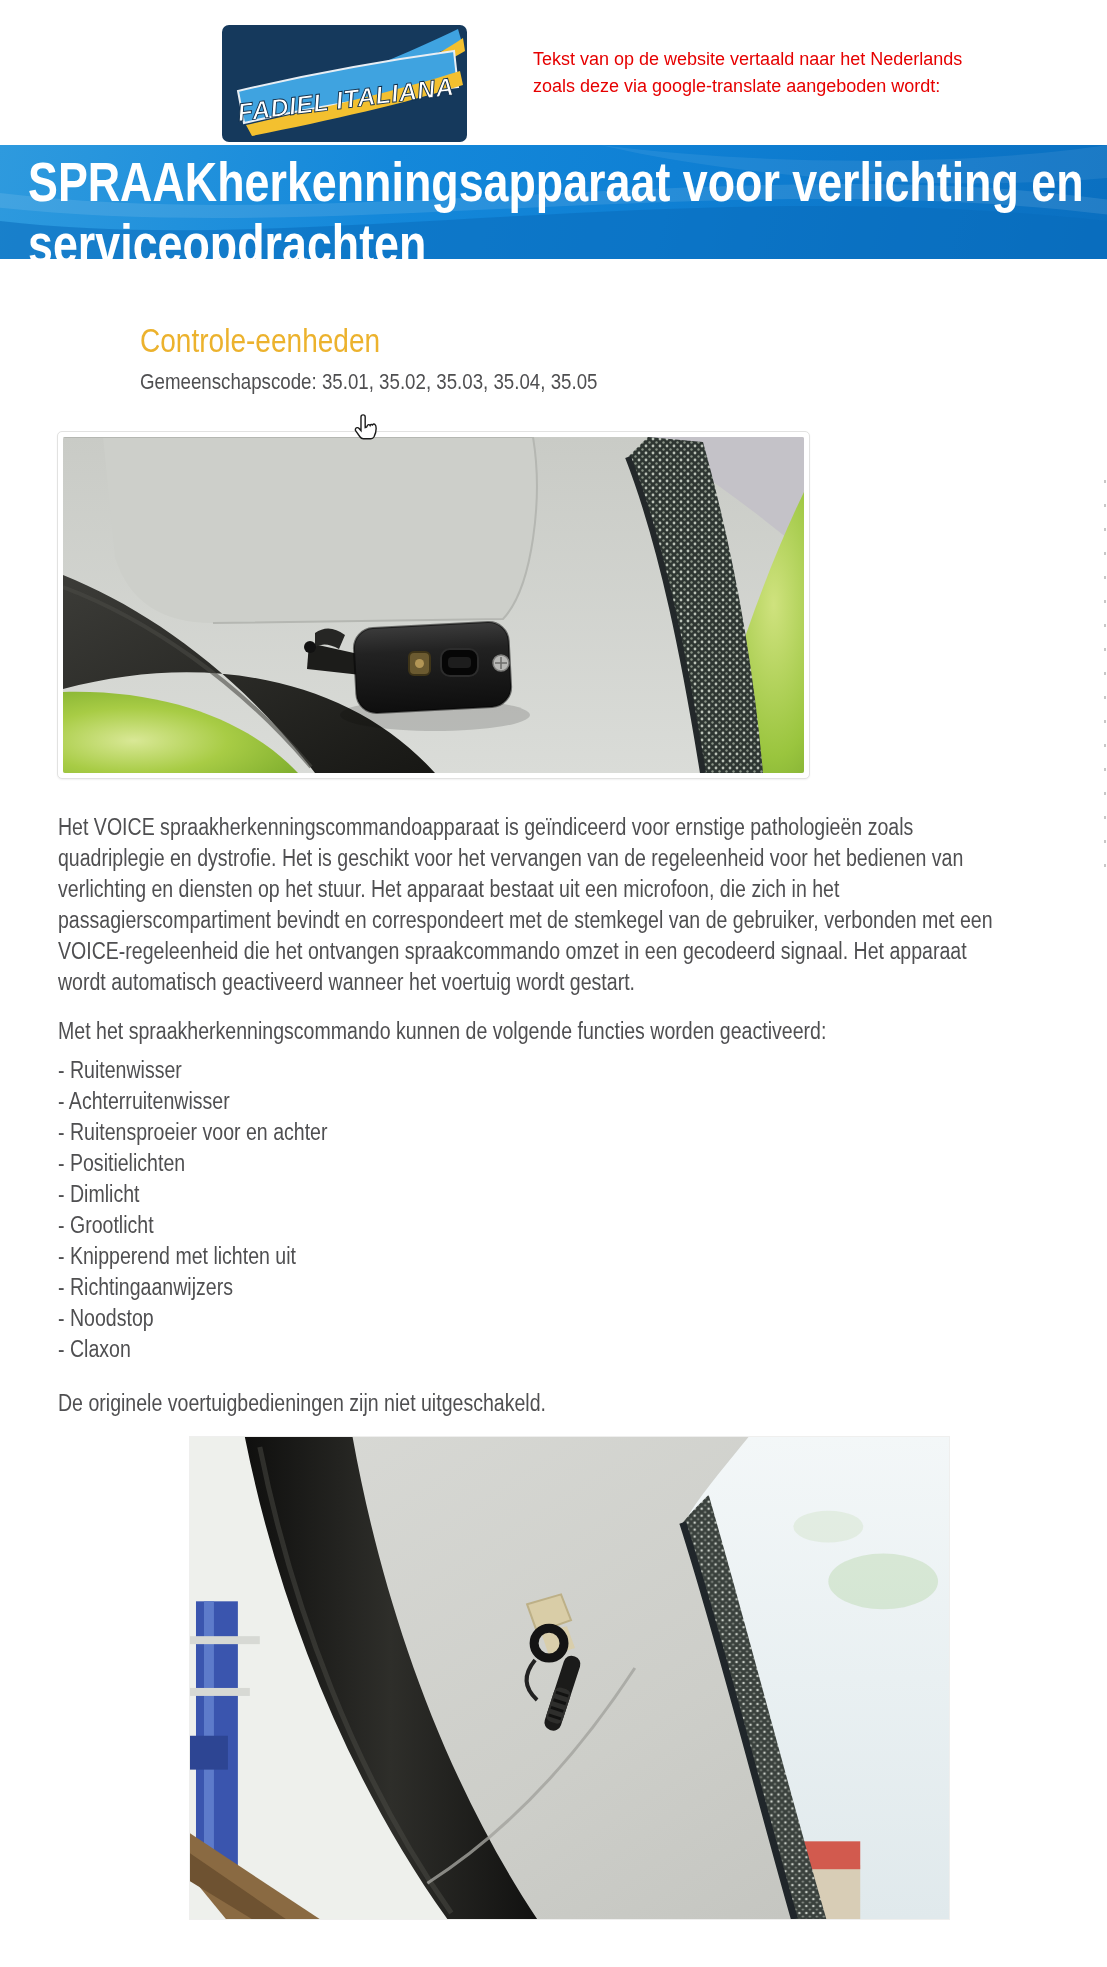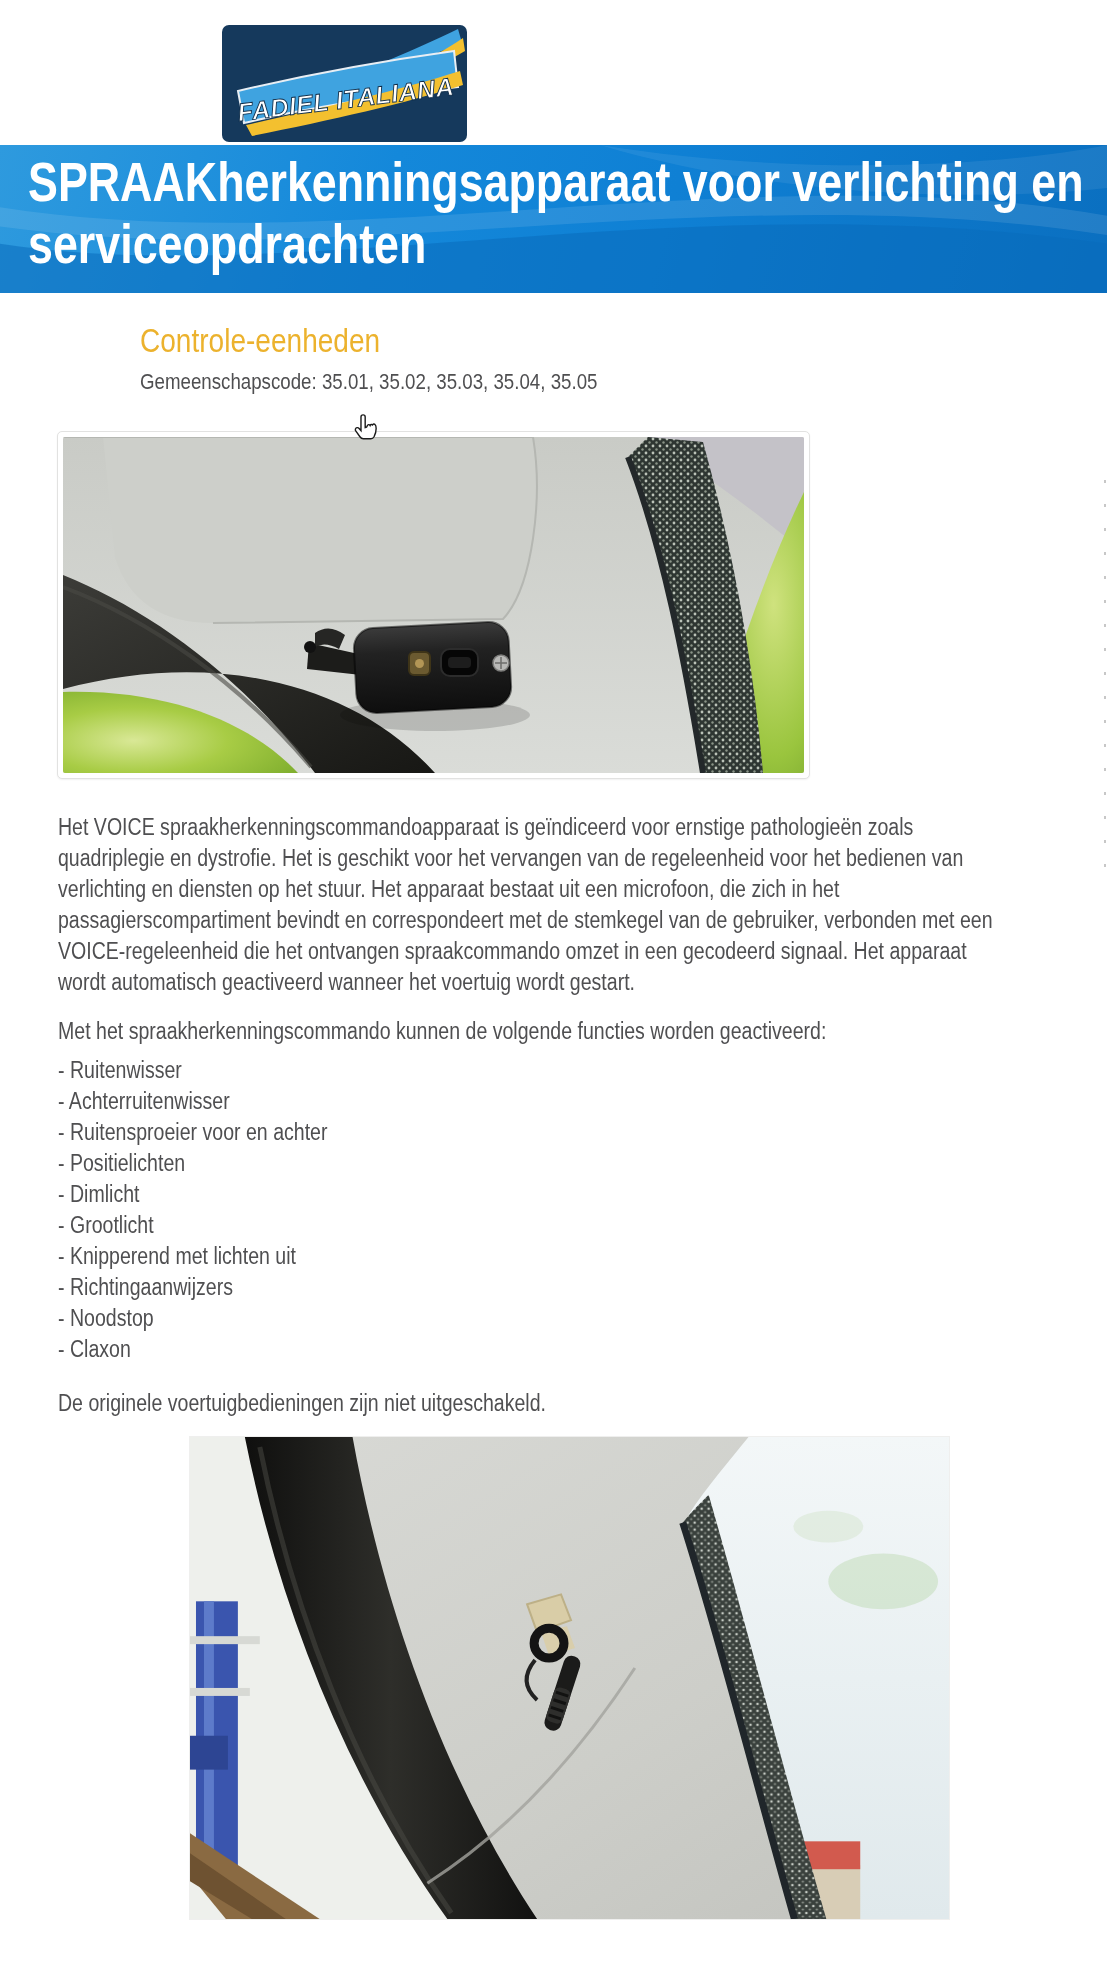--- a/index.html
+++ b/index.html
@@ -10,21 +10,21 @@
   html,body{background:#fff;}
   body{font-family:"Liberation Sans",sans-serif;}
   .page{position:relative;width:1107px;height:1967px;background:#fff;overflow:hidden;}
 
   .logo{position:absolute;left:222px;top:25px;width:245px;height:117px;cursor:pointer;}
   .logo svg{display:block;width:100%;height:100%;}
 
   .annotation{position:absolute;left:533px;top:46px;color:var(--note-red,#e60000);
     font-size:18px;line-height:27px;font-weight:400;}
 
-  .banner{position:absolute;left:0;top:145px;width:1107px;height:148px;
+  .banner{position:absolute;left:0;top:145px;width:1107px;height:114px;
     background:linear-gradient(105deg,#2e9ade 0%,#1488da 35%,var(--banner-blue,#0f80d4) 60%,#0a6fc0 100%);overflow:hidden;}
   .banner svg.waves{position:absolute;inset:0;width:100%;height:100%;}
   .banner h1{position:absolute;left:28px;top:6px;color:#fff;font-weight:bold;
     font-size:56px;line-height:62px;transform:scaleX(.8);transform-origin:0 0;white-space:nowrap;}
   .banner h1 .line{display:block;}
 
   .section-title{position:absolute;left:140px;top:322px;color:var(--accent-gold,#ecb22d);
     font-weight:400;font-size:33px;transform:scaleX(.85);transform-origin:0 0;white-space:nowrap;}
   .community-code{position:absolute;left:140px;top:369px;color:var(--body-text,#4f4f51);
     font-size:22px;transform:scaleX(.85);transform-origin:0 0;white-space:nowrap;}
@@ -61,20 +61,24 @@
       <path d="M150,42 C185,28 215,14 236,4 L240,18 C215,28 185,40 158,50 Z" fill="#3fa3e0"></path>
       <path d="M170,52 C200,38 225,24 241,13 L243,26 C224,37 198,49 176,58 Z" fill="#f3c02f"></path>
 
       <path d="M16,66 C75,52 160,36 232,26 L236,62 C165,70 80,84 22,98 Z" fill="#3fa3e0" stroke="#e8eef4" stroke-width="2"></path>
 
       <path d="M24,100 C95,84 175,66 238,46 L241,60 C185,78 105,96 30,111 Z" fill="#f3c02f"></path>
       <text x="124" y="83" text-anchor="middle" font-family="Liberation Sans, sans-serif" font-size="25" font-style="italic" font-weight="bold" fill="#ffffff" stroke="#0d2b47" stroke-width="0.9" letter-spacing="0.5" transform="rotate(-7 124 76)">FADIEL ITALIANA</text>
     </svg>
   </div>
 
+  <div class="annotation">
+    <div>Tekst van op de website vertaald naar het Nederlands</div>
+    <div>zoals deze via google-translate aangeboden wordt:</div>
+  </div>
 
   <div class="banner">
     <svg class="waves" viewBox="0 0 1107 138" preserveAspectRatio="none">
       <path d="M0,92 C300,135 680,35 1107,92 L1107,138 L0,138 Z" fill="#0a6bbb" opacity="0.55"></path>
       <path d="M0,58 C340,108 760,8 1107,66 L1107,84 C720,28 340,120 0,76 Z" fill="#ffffff" opacity="0.10"></path>
       <path d="M600,0 C800,30 1000,20 1107,0 L1107,40 C960,55 760,45 600,0 Z" fill="#ffffff" opacity="0.07"></path>
     </svg>
     <h1>
       <span class="line">SPRAAKherkenningsapparaat voor verlichting en</span>
       <span class="line">serviceopdrachten</span>

